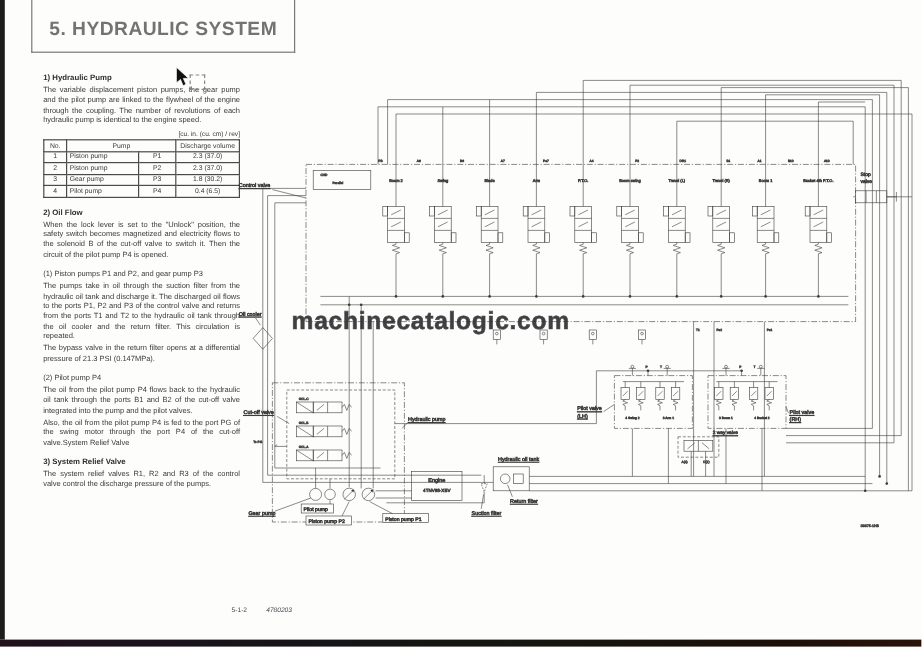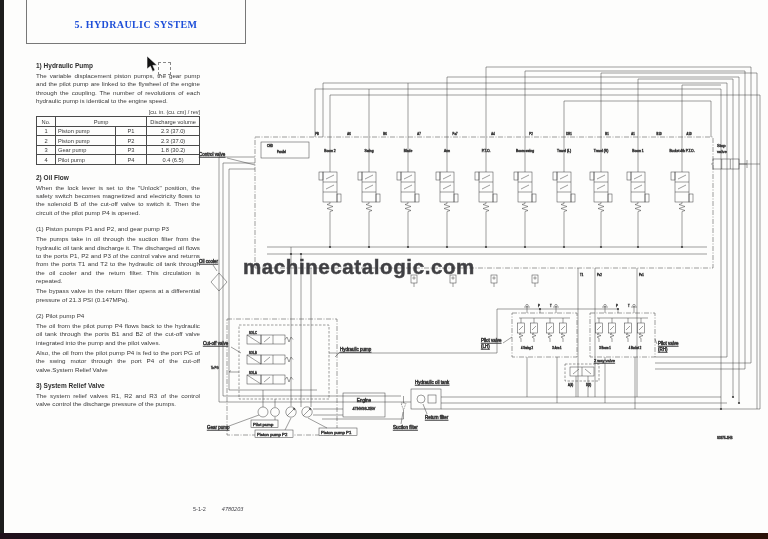--- a/index.html
+++ b/index.html
@@ -4,22 +4,22 @@
 <style>
   html,body{margin:0;padding:0;}
   .page{position:relative;width:768px;height:539px;background:#fdfdfc;overflow:hidden;
         font-family:"Liberation Sans",sans-serif;color:#2e2e2e;}
   .edge-left{position:absolute;left:0;top:0;width:4px;height:533px;background:#1d1d1d;}
   .edge-bottom{position:absolute;left:0;top:533px;width:768px;height:6px;
         background:linear-gradient(90deg,#20101c 0%,#17131a 25%,#141611 55%,#1c0f08 85%,#2a1208 100%);}
   .title-box{position:absolute;left:26px;top:0;width:220px;height:44px;
         border:1px solid #787878;border-top:none;box-sizing:border-box;
         display:flex;align-items:center;justify-content:center;}
-  .title-box span{font-family:Liberation Serif, serif;font-size:10px;font-weight:bold;
-        letter-spacing:.4px;color:#1d4ed8;padding-top:6px;}
+  .title-box span{font-family:Liberation Sans, sans-serif;font-size:16px;font-weight:bold;
+        letter-spacing:.4px;color:#737373;padding-top:6px;}
   .col{position:absolute;left:36px;top:62px;width:164px;}
   .h1{font-size:6.5px;font-weight:bold;margin:0 0 3px 0;}
   .col p{font-size:6.25px;line-height:1.33;text-align:justify;margin:0 0 2px 0;color:#3a3a3a;}
   .cap{font-size:5.5px;text-align:right;margin:4px 0 1px 0;color:#3a3a3a;}
   table{border-collapse:collapse;width:164px;margin:0 0 9px 0;}
   th,td{border:0.8px solid #4a4a4a;font-size:5.7px;font-weight:normal;
         padding:1px 2px;height:6.5px;color:#3a3a3a;}
   th{text-align:center;}
   td.c{text-align:center;}
   .sp{margin-top:8px !important;}

